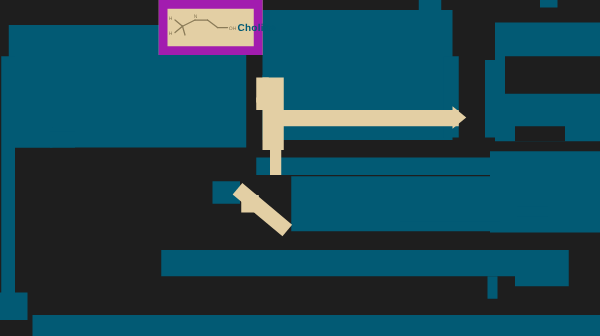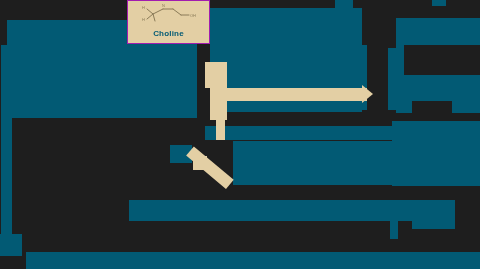--- a/index.html
+++ b/index.html
@@ -11,23 +11,23 @@
     overflow:hidden;
   }
   .blk{position:absolute;background:#025a74;}
   .tan{position:absolute;background:#e3cfa4;}
   .dk{position:absolute;background:#1e1e1e;}
 
   
   #choline-card{
     position:absolute;left:127px;top:0px;width:83px;height:44px;
     background:#e3cfa4;
-    border:1px solid #a21caf;
+    border:7px solid #a21caf;
     box-sizing:border-box;
-    display:flex;flex-direction:column;
+    display:flex;
     align-items:center;justify-content:flex-start;
   }
   #choline-structure{margin-top:3px;}
   #choline-label{
     font-size:8px;font-weight:bold;color:#025a74;
     letter-spacing:.2px;line-height:1;margin-top:2px;
   }
   
   .ah-right{
     position:absolute;width:0;height:0;

